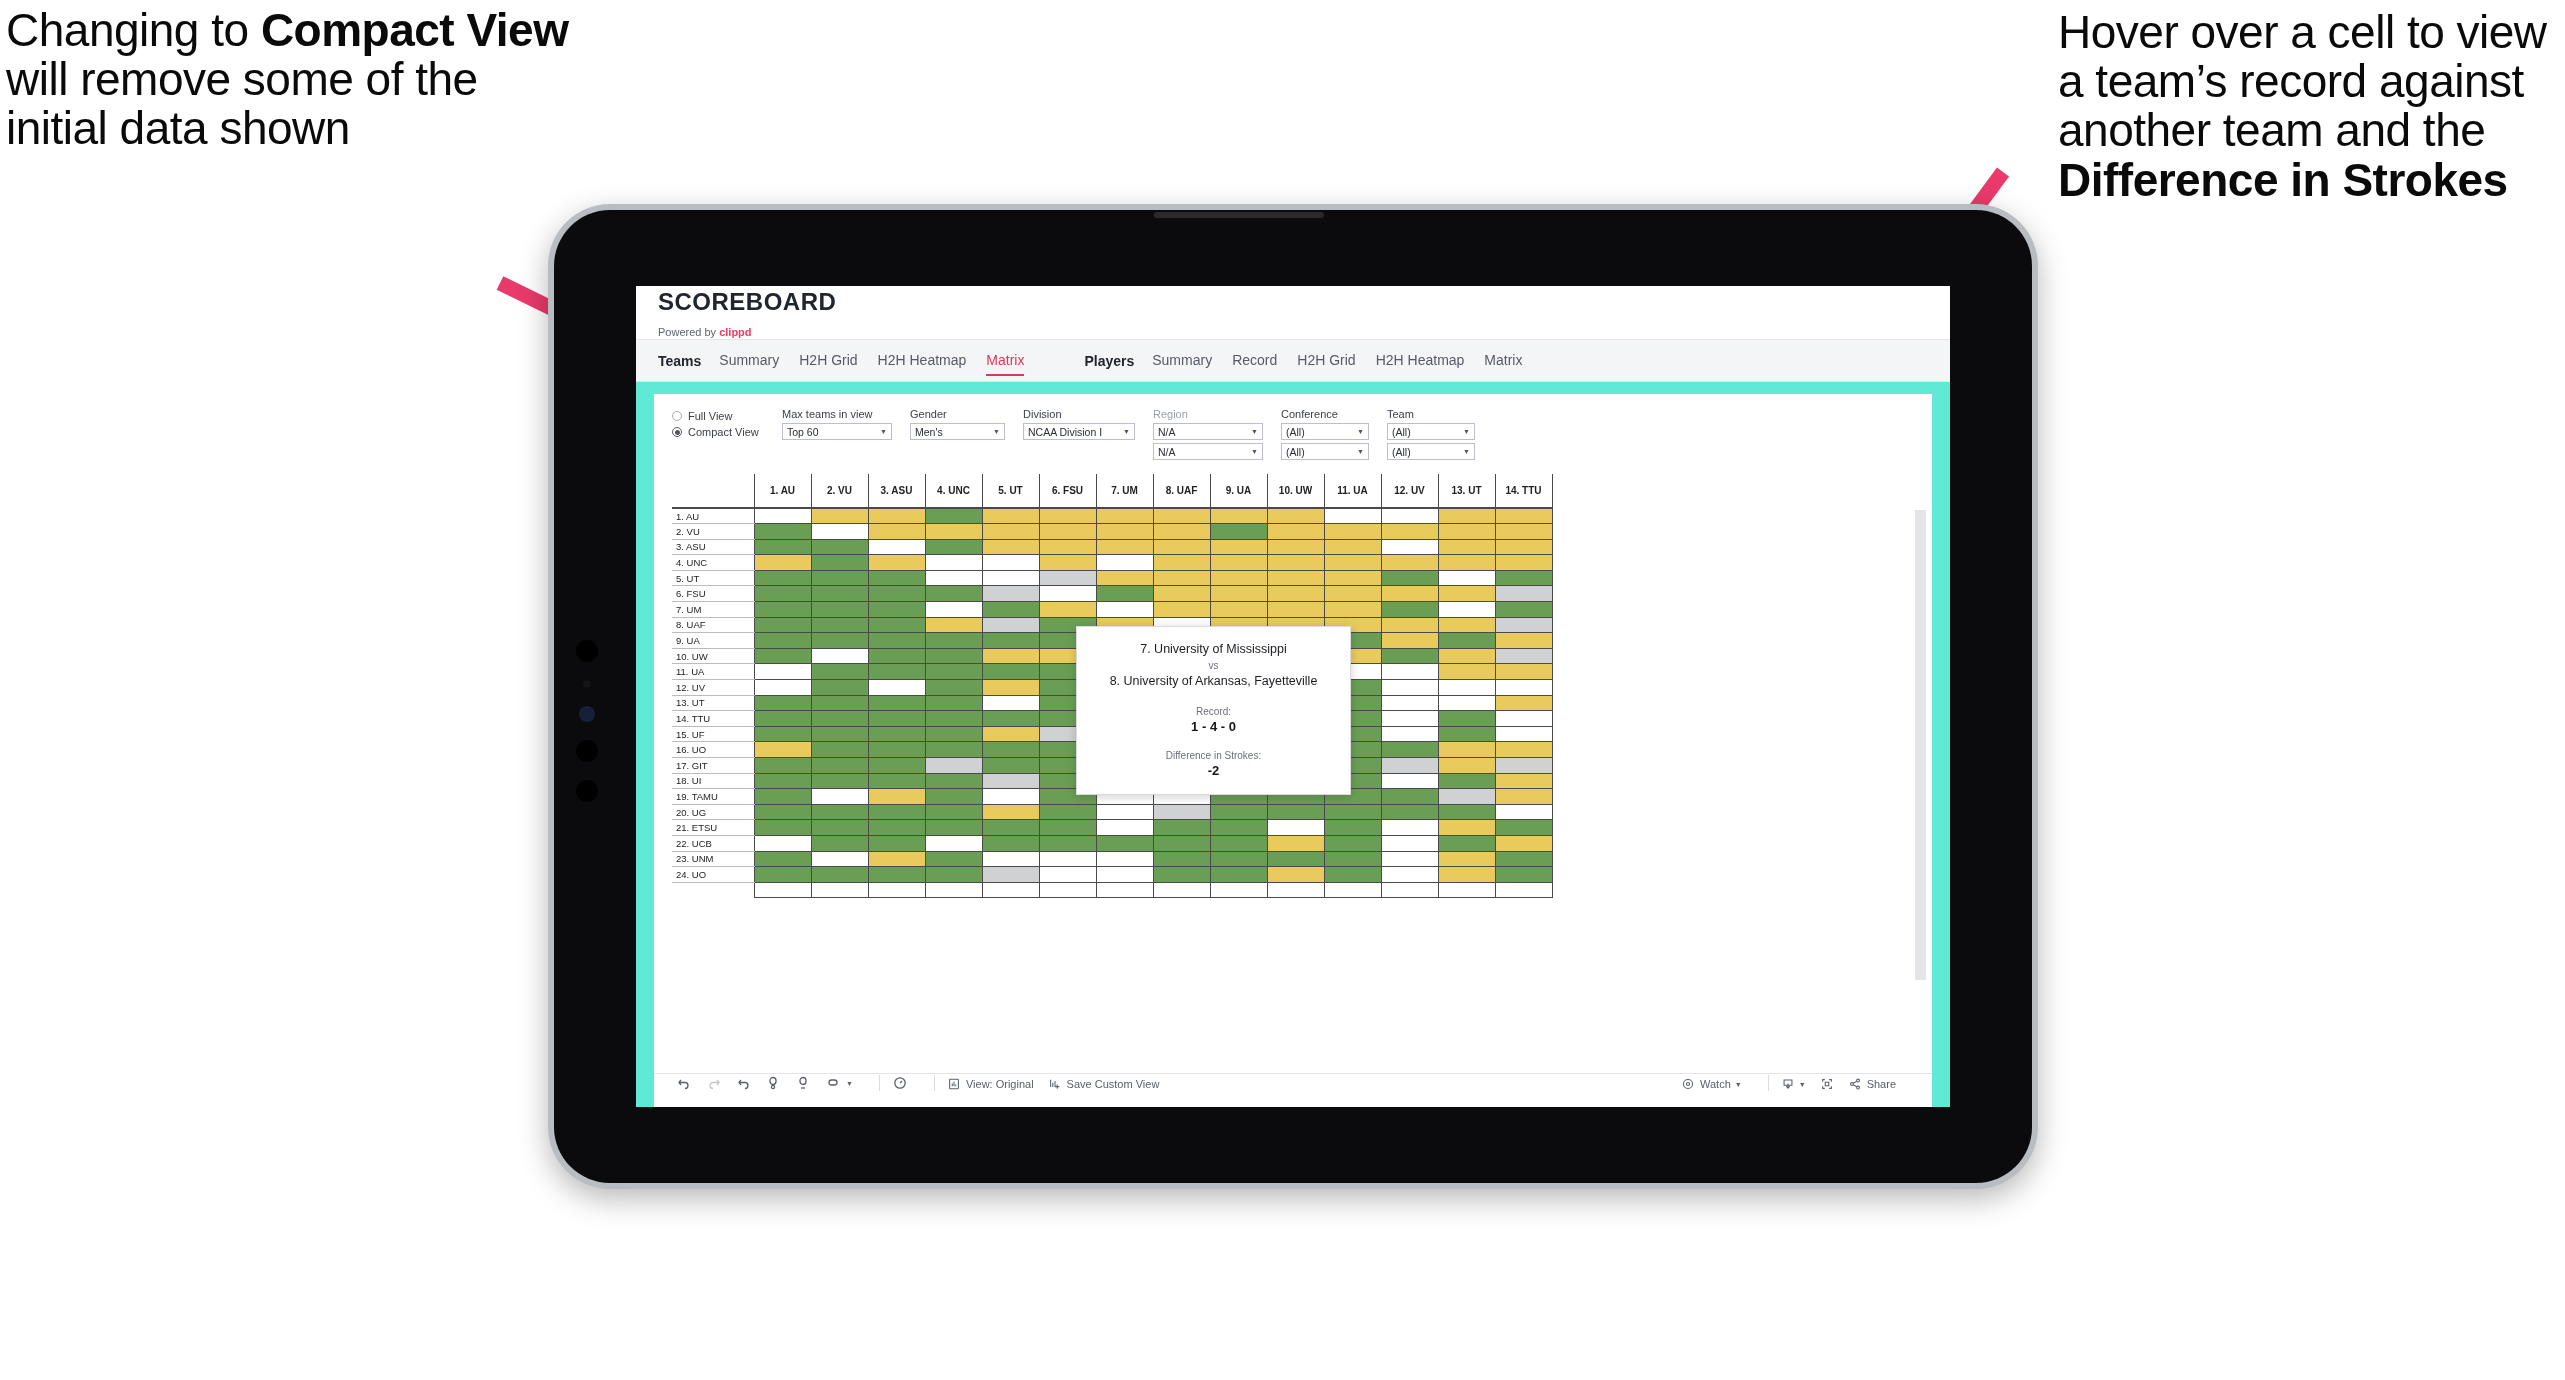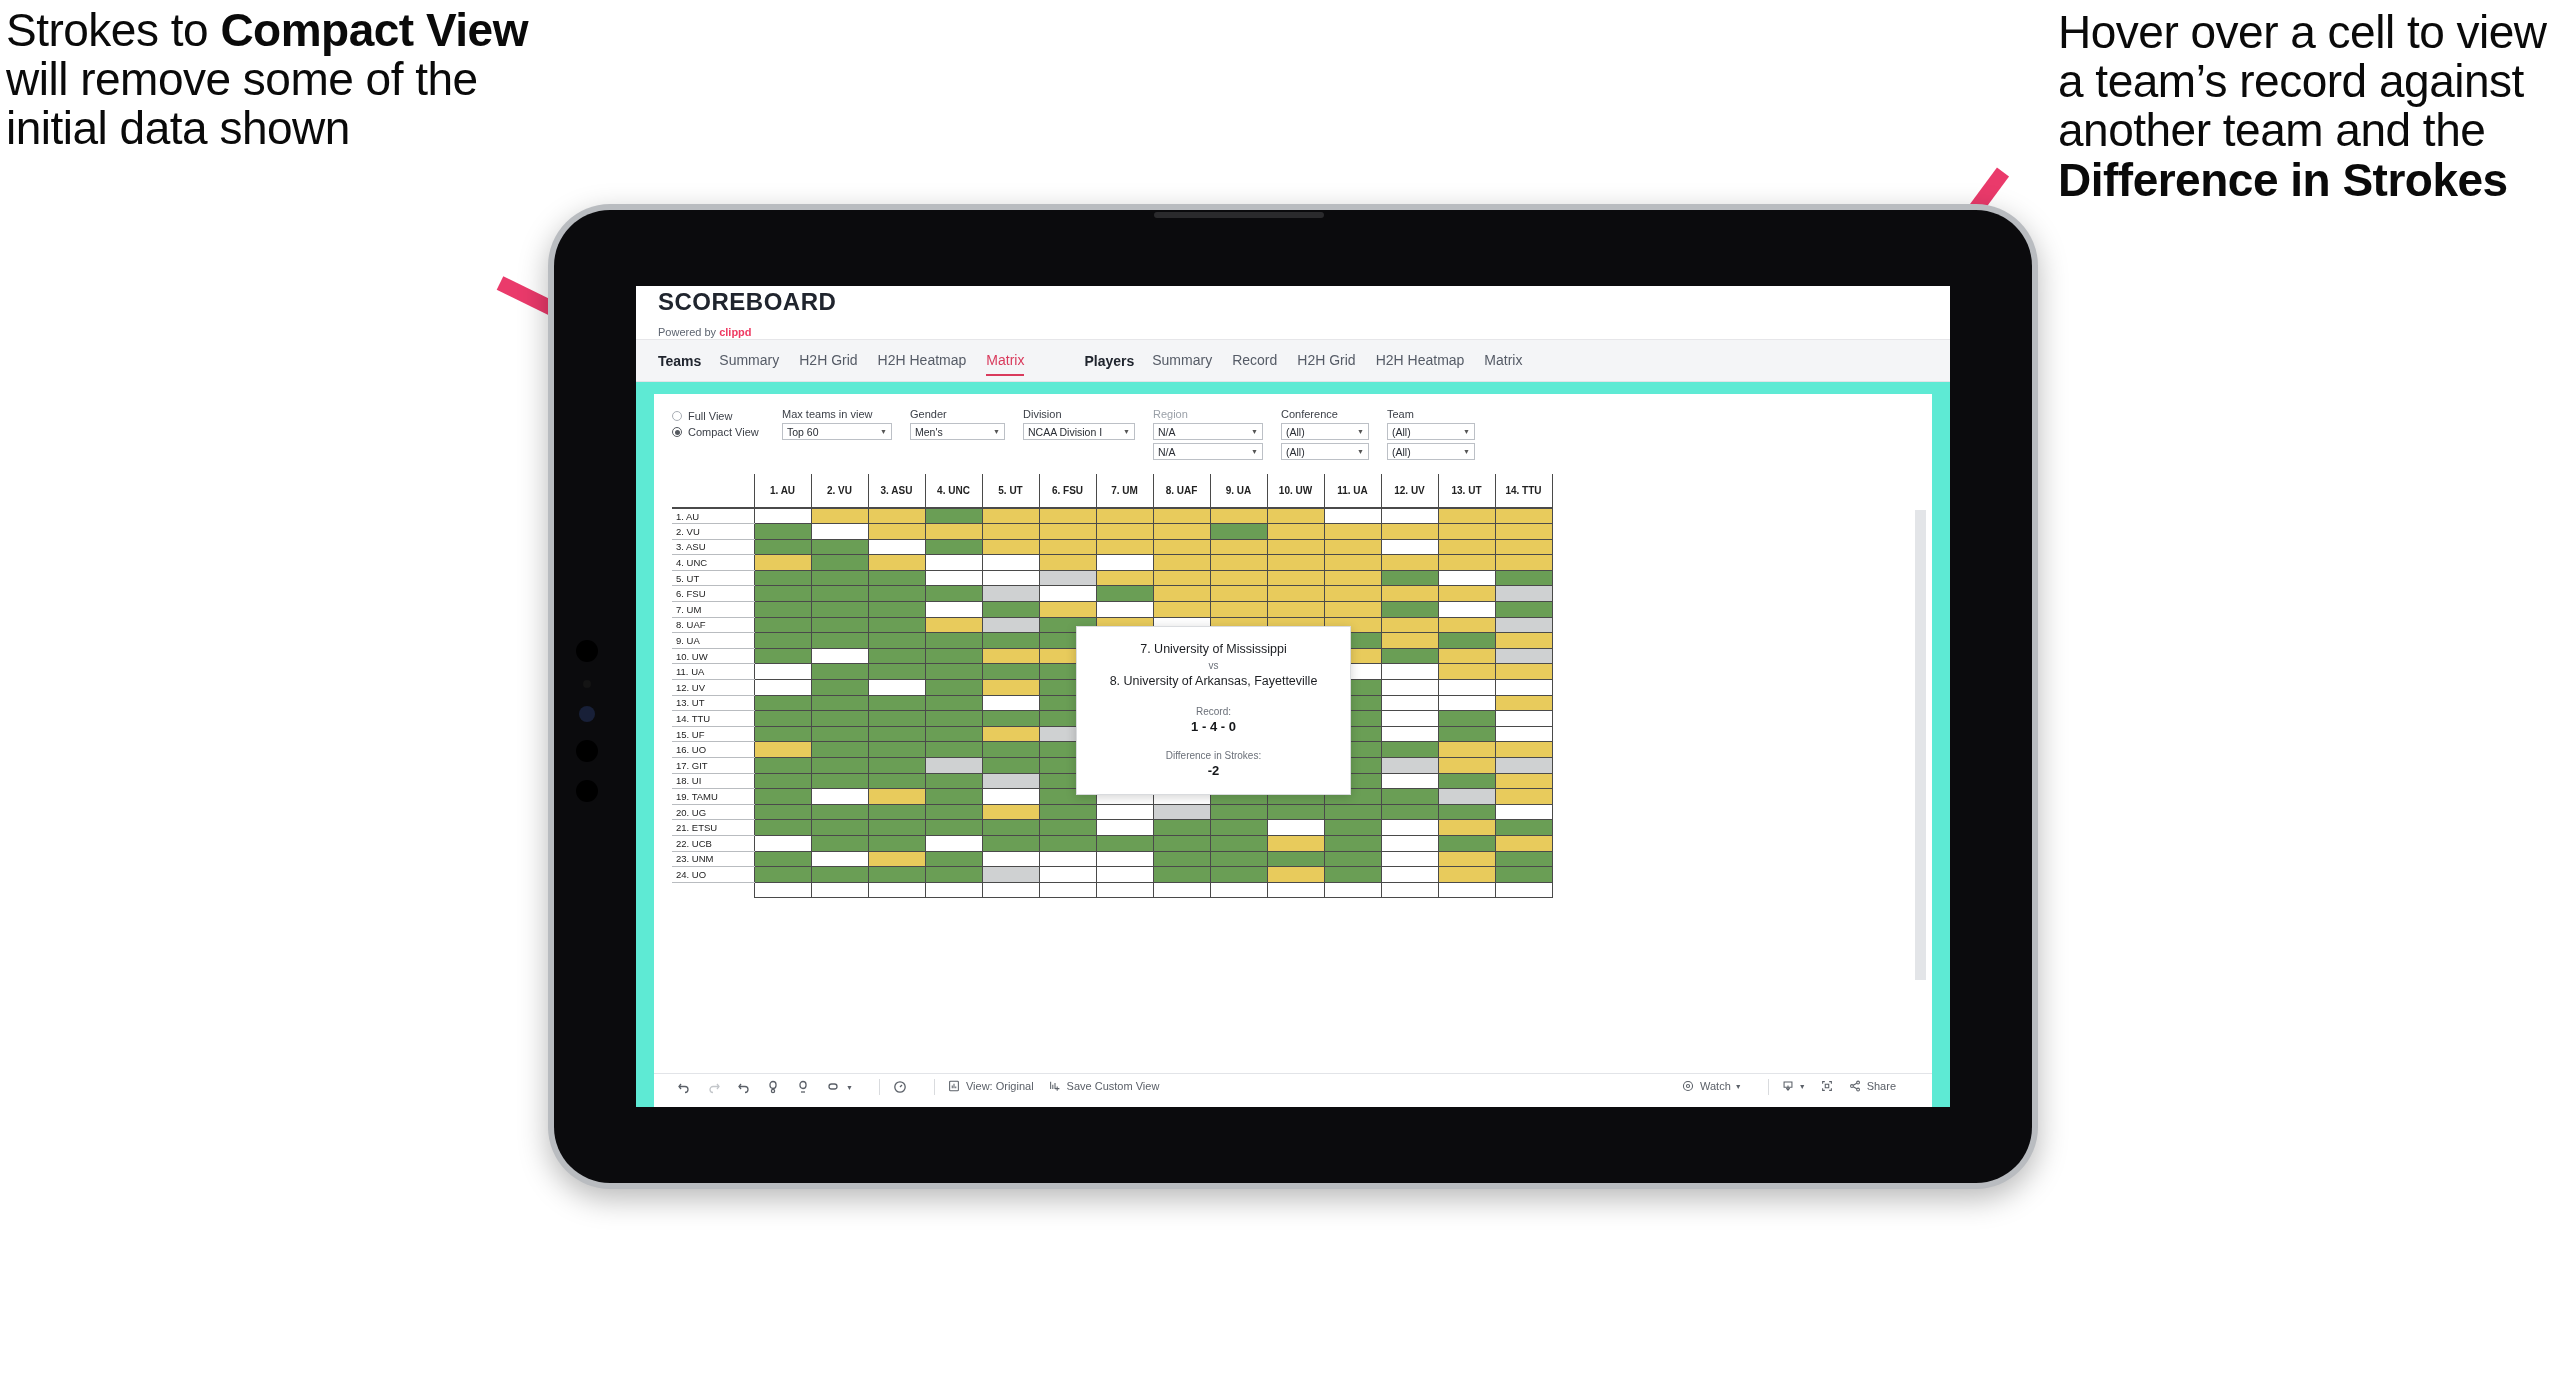--- a/index.html
+++ b/index.html
@@ -112,37 +112,37 @@
   .tooltip { position:absolute; left: 422px; top: 232px; width: 275px; background:#fff;
              border:1px solid #d9dbde; box-shadow: 0 2px 10px rgba(0,0,0,.18);
              padding: 14px 10px 16px; text-align:center; z-index: 20; }
   .tt-team { font-size: 12.5px; color:#1b1d21; font-weight: 500; line-height: 1.35; }
   .tt-vs { font-size: 10px; color:#6b7079; margin: 2px 0; }
   .tt-lab { font-size: 10px; color:#6b7079; margin-top: 16px; }
   .tt-val { font-size: 13px; color:#15171a; font-weight:700; margin-top: 2px; }
 
   
   .bottombar { position:absolute; left:0; right:0; bottom:0; height: 34px; background:#fff;
-               border-top:1px solid #e2e4e8; display:flex; align-items:flex-start;
-               padding: 5px 22px; gap: 0; }
+               border-top:1px solid #e2e4e8; display:flex; align-items:flex-end;
+               padding: 16px 22px; gap: 0; }
   .tb { display:flex; align-items:center; color:#5b6068; font-size: 11px; margin-right: 14px;
         cursor:pointer; }
   .tb svg { display:block; }
   .tb span { margin-left: 5px; }
   .sep { width:1px; height: 16px; background:#d9dbde; margin: 0 12px; }
   .spacer { flex: 1; }
   .caret { font-size: 7px; margin-left: 4px; color:#5b6068; }
 </style>
 </head>
 <body>
 
 <div class="stage">
 
   <div class="annot annot-left">
-    <span>Strokes to </span><b>Compact View</b><span> will remove some of the initial data shown</span>
+    <span>Changing to </span><b>Compact View</b><span> will remove some of the initial data shown</span>
   </div>
 
   <div class="annot annot-right">
     <span>Hover over a cell to view a team’s record against another team and the </span><b>Difference in Strokes</b>
   </div>
 
   <svg class="arrow-svg" viewBox="0 0 2565 1380">
     <defs>
       <marker id="ah" markerWidth="5" markerHeight="5" refX="2.6" refY="2.5" orient="auto">
         <path d="M0,0 L5,2.5 L0,5 Z" fill="#ea3a6b"></path>

